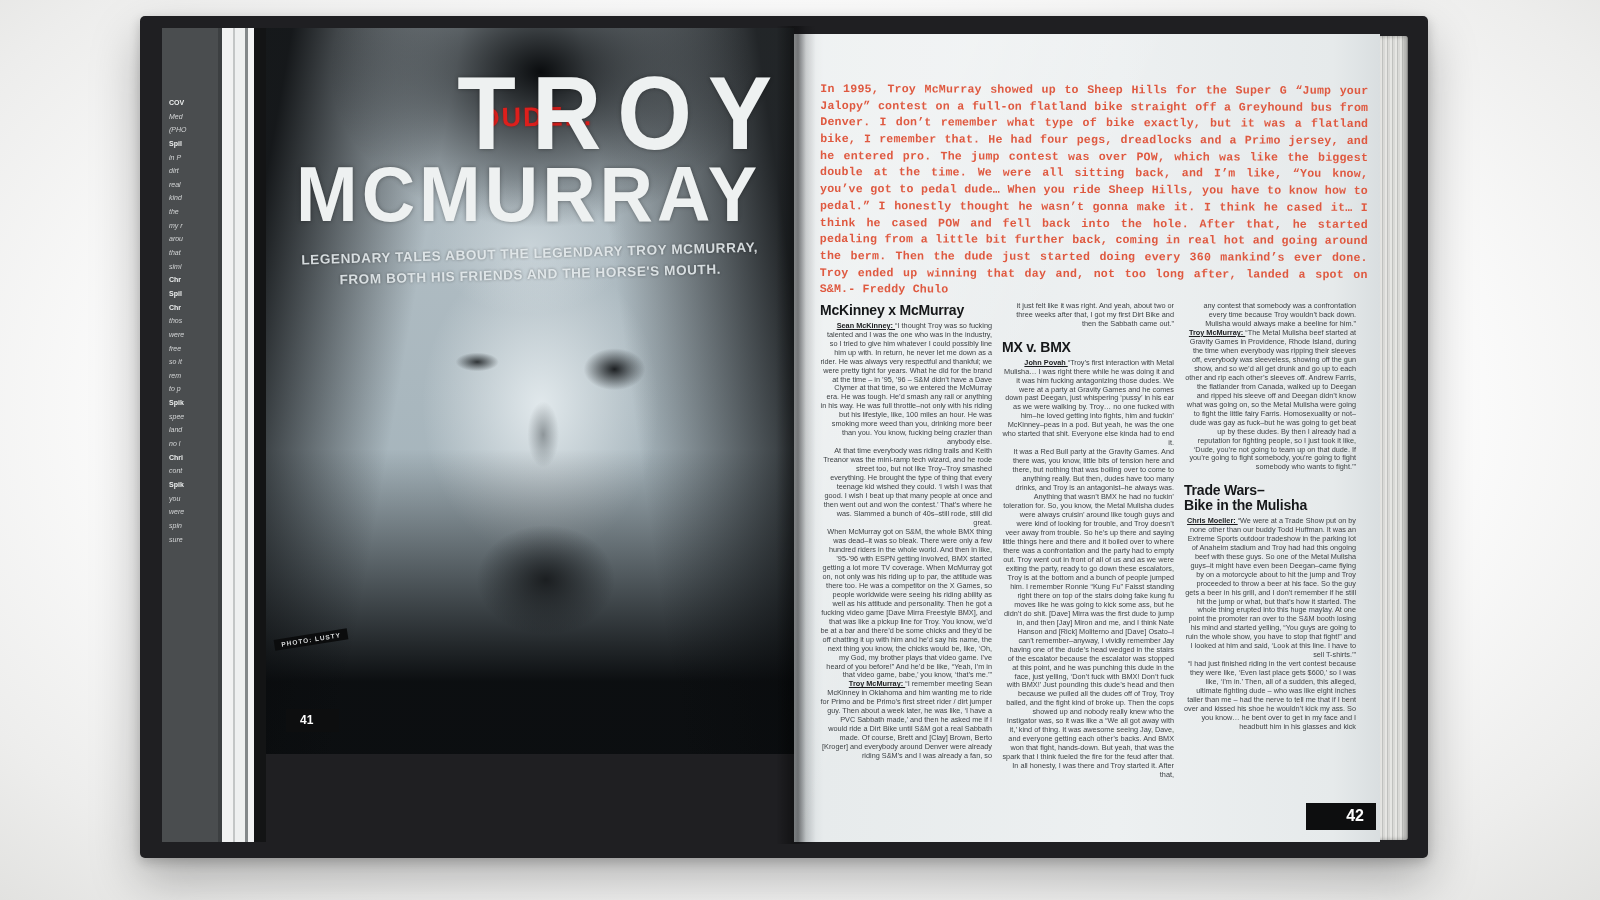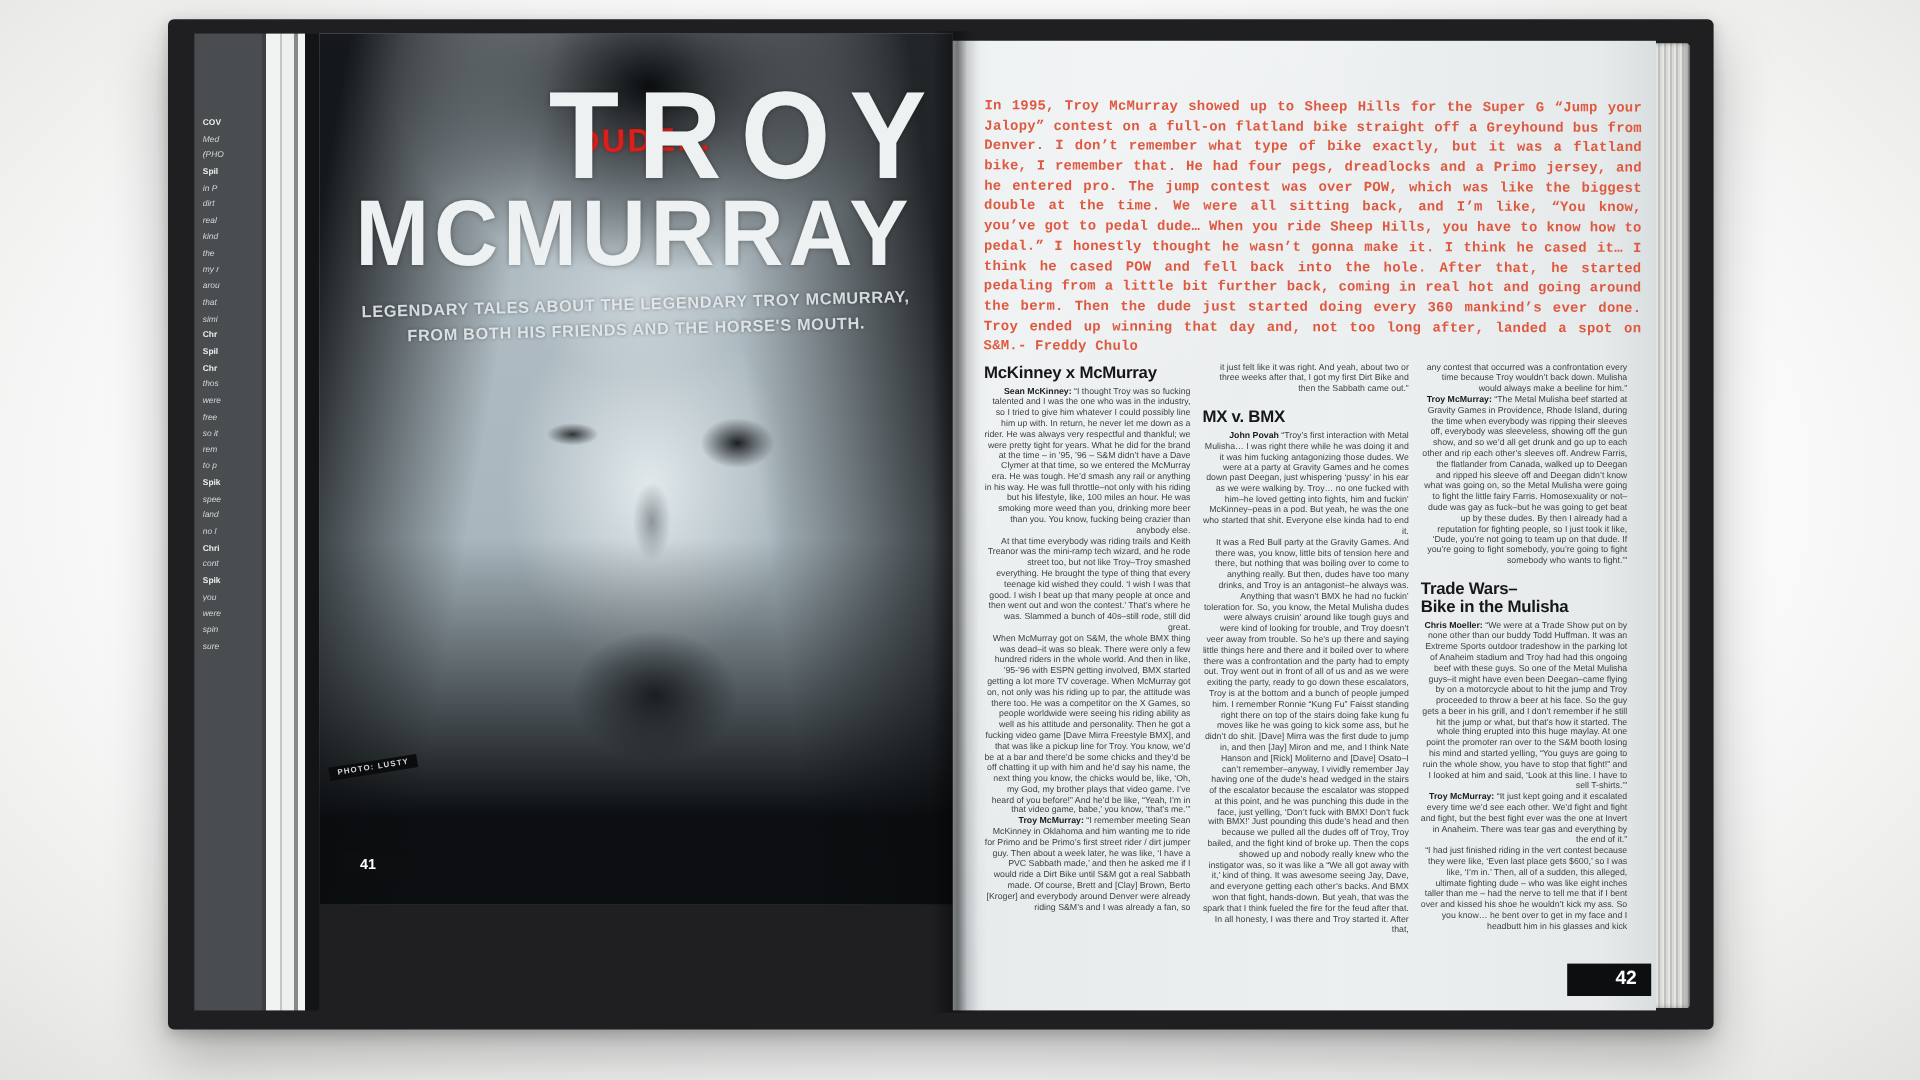--- a/index.html
+++ b/index.html
@@ -111,21 +111,21 @@
   }
   .col { width:172px; color:#3e4245; font-size:7.3px; line-height:1.23; }
   .col-heading {
     font-size:14px; line-height:1.05; color:#151719;
     letter-spacing:-.2px; margin:11px 0 4px; white-space:pre-line;
     font-weight:bold;
   }
   .col > .col-heading:first-child { margin-top:1px; }
   .col-para { margin:0; text-align:right; }
   .col-para.gap { margin-top:0; }
-  .col-para strong { color:#1a1c1e; }
+  .col-para strong { color:#1a1c1e;text-decoration:underline; }
 
   
   .page-stack {
     position:absolute; left:1240px; top:20px; width:28px; height:804px;
     border-radius:0 3px 3px 0;
     background:repeating-linear-gradient(90deg,
       #e6e6e3 0 2px, #c0c1be 2px 3px, #d9d9d6 3px 5px);
     box-shadow:inset -3px 0 4px rgba(0,0,0,.35);
   }
 </style>
@@ -194,26 +194,25 @@
           <p class="col-para">When McMurray got on S&amp;M, the whole BMX thing was dead–it was so bleak. There were only a few hundred riders in the whole world. And then in like, ’95-’96 with ESPN getting involved, BMX started getting a lot more TV coverage. When McMurray got on, not only was his riding up to par, the attitude was there too. He was a competitor on the X Games, so people worldwide were seeing his riding ability as well as his attitude and personality. Then he got a fucking video game [Dave Mirra Freestyle BMX], and that was like a pickup line for Troy. You know, we’d be at a bar and there’d be some chicks and they’d be off chatting it up with him and he’d say his name, the next thing you know, the chicks would be, like, ‘Oh, my God, my brother plays that video game. I’ve heard of you before!” And he’d be like, “Yeah, I’m in that video game, babe,’ you know, ‘that’s me.’”</p>
           <p class="col-para gap"><strong>Troy McMurray: </strong>“I remember meeting Sean McKinney in Oklahoma and him wanting me to ride for Primo and be Primo’s first street rider / dirt jumper guy. Then about a week later, he was like, ‘I have a PVC Sabbath made,’ and then he asked me if I would ride a Dirt Bike until S&amp;M got a real Sabbath made. Of course, Brett and [Clay] Brown, Berto [Kroger] and everybody around Denver were already riding S&amp;M’s and I was already a fan, so</p>
         </div>
       <div class="col">
           <p class="col-para">it just felt like it was right. And yeah, about two or three weeks after that, I got my first Dirt Bike and then the Sabbath came out.”</p>
           <h3 class="col-heading">MX v. BMX</h3>
           <p class="col-para"><strong>John Povah </strong>“Troy’s first interaction with Metal Mulisha… I was right there while he was doing it and it was him fucking antagonizing those dudes. We were at a party at Gravity Games and he comes down past Deegan, just whispering ‘pussy’ in his ear as we were walking by. Troy… no one fucked with him–he loved getting into fights, him and fuckin’ McKinney–peas in a pod. But yeah, he was the one who started that shit. Everyone else kinda had to end it.</p>
           <p class="col-para">It was a Red Bull party at the Gravity Games. And there was, you know, little bits of tension here and there, but nothing that was boiling over to come to anything really. But then, dudes have too many drinks, and Troy is an antagonist–he always was. Anything that wasn’t BMX he had no fuckin’ toleration for. So, you know, the Metal Mulisha dudes were always cruisin’ around like tough guys and were kind of looking for trouble, and Troy doesn’t veer away from trouble. So he’s up there and saying little things here and there and it boiled over to where there was a confrontation and the party had to empty out. Troy went out in front of all of us and as we were exiting the party, ready to go down these escalators, Troy is at the bottom and a bunch of people jumped him. I remember Ronnie “Kung Fu” Faisst standing right there on top of the stairs doing fake kung fu moves like he was going to kick some ass, but he didn’t do shit. [Dave] Mirra was the first dude to jump in, and then [Jay] Miron and me, and I think Nate Hanson and [Rick] Moliterno and [Dave] Osato–I can’t remember–anyway, I vividly remember Jay having one of the dude’s head wedged in the stairs of the escalator because the escalator was stopped at this point, and he was punching this dude in the face, just yelling, ‘Don’t fuck with BMX! Don’t fuck with BMX!’ Just pounding this dude’s head and then because we pulled all the dudes off of Troy, Troy bailed, and the fight kind of broke up. Then the cops showed up and nobody really knew who the instigator was, so it was like a “We all got away with it,’ kind of thing. It was awesome seeing Jay, Dave, and everyone getting each other’s backs. And BMX won that fight, hands-down. But yeah, that was the spark that I think fueled the fire for the feud after that. In all honesty, I was there and Troy started it. After that,</p>
         </div>
       <div class="col">
-          <p class="col-para">any contest that occurred was a confrontation every time because Troy wouldn’t back down. Mulisha would always make a beeline for him.”</p>
+          <p class="col-para">any contest that somebody was a confrontation every time because Troy wouldn’t back down. Mulisha would always make a beeline for him.”</p>
           <p class="col-para gap"><strong>Troy McMurray: </strong>“The Metal Mulisha beef started at Gravity Games in Providence, Rhode Island, during the time when everybody was ripping their sleeves off, everybody was sleeveless, showing off the gun show, and so we’d all get drunk and go up to each other and rip each other’s sleeves off. Andrew Farris, the flatlander from Canada, walked up to Deegan and ripped his sleeve off and Deegan didn’t know what was going on, so the Metal Mulisha were going to fight the little fairy Farris. Homosexuality or not–dude was gay as fuck–but he was going to get beat up by these dudes. By then I already had a reputation for fighting people, so I just took it like, ‘Dude, you’re not going to team up on that dude. If you’re going to fight somebody, you’re going to fight somebody who wants to fight.’”</p>
           <h3 class="col-heading">Trade Wars–
 Bike in the Mulisha</h3>
           <p class="col-para"><strong>Chris Moeller: </strong>“We were at a Trade Show put on by none other than our buddy Todd Huffman. It was an Extreme Sports outdoor tradeshow in the parking lot of Anaheim stadium and Troy had had this ongoing beef with these guys. So one of the Metal Mulisha guys–it might have even been Deegan–came flying by on a motorcycle about to hit the jump and Troy proceeded to throw a beer at his face. So the guy gets a beer in his grill, and I don’t remember if he still hit the jump or what, but that’s how it started. The whole thing erupted into this huge maylay. At one point the promoter ran over to the S&amp;M booth losing his mind and started yelling, “You guys are going to ruin the whole show, you have to stop that fight!” and I looked at him and said, ‘Look at this line. I have to sell T-shirts.’”</p>
-          <p class="col-para gap"><strong>Troy McMurray: </strong>“It just kept going and it escalated every time we’d see each other. We’d fight and fight and fight, but the best fight ever was the one at Invert in Anaheim. There was tear gas and everything by the end of it.”</p>
           <p class="col-para">“I had just finished riding in the vert contest because they were like, ‘Even last place gets $600,’ so I was like, ‘I’m in.’ Then, all of a sudden, this alleged, ultimate fighting dude – who was like eight inches taller than me – had the nerve to tell me that if I bent over and kissed his shoe he wouldn’t kick my ass. So you know… he bent over to get in my face and I headbutt him in his glasses and kick</p>
         </div>
     </div>
     <div class="folio folio-right">42</div>
   </div>
 
   <div class="page-stack"></div>
 
 </div>
 

